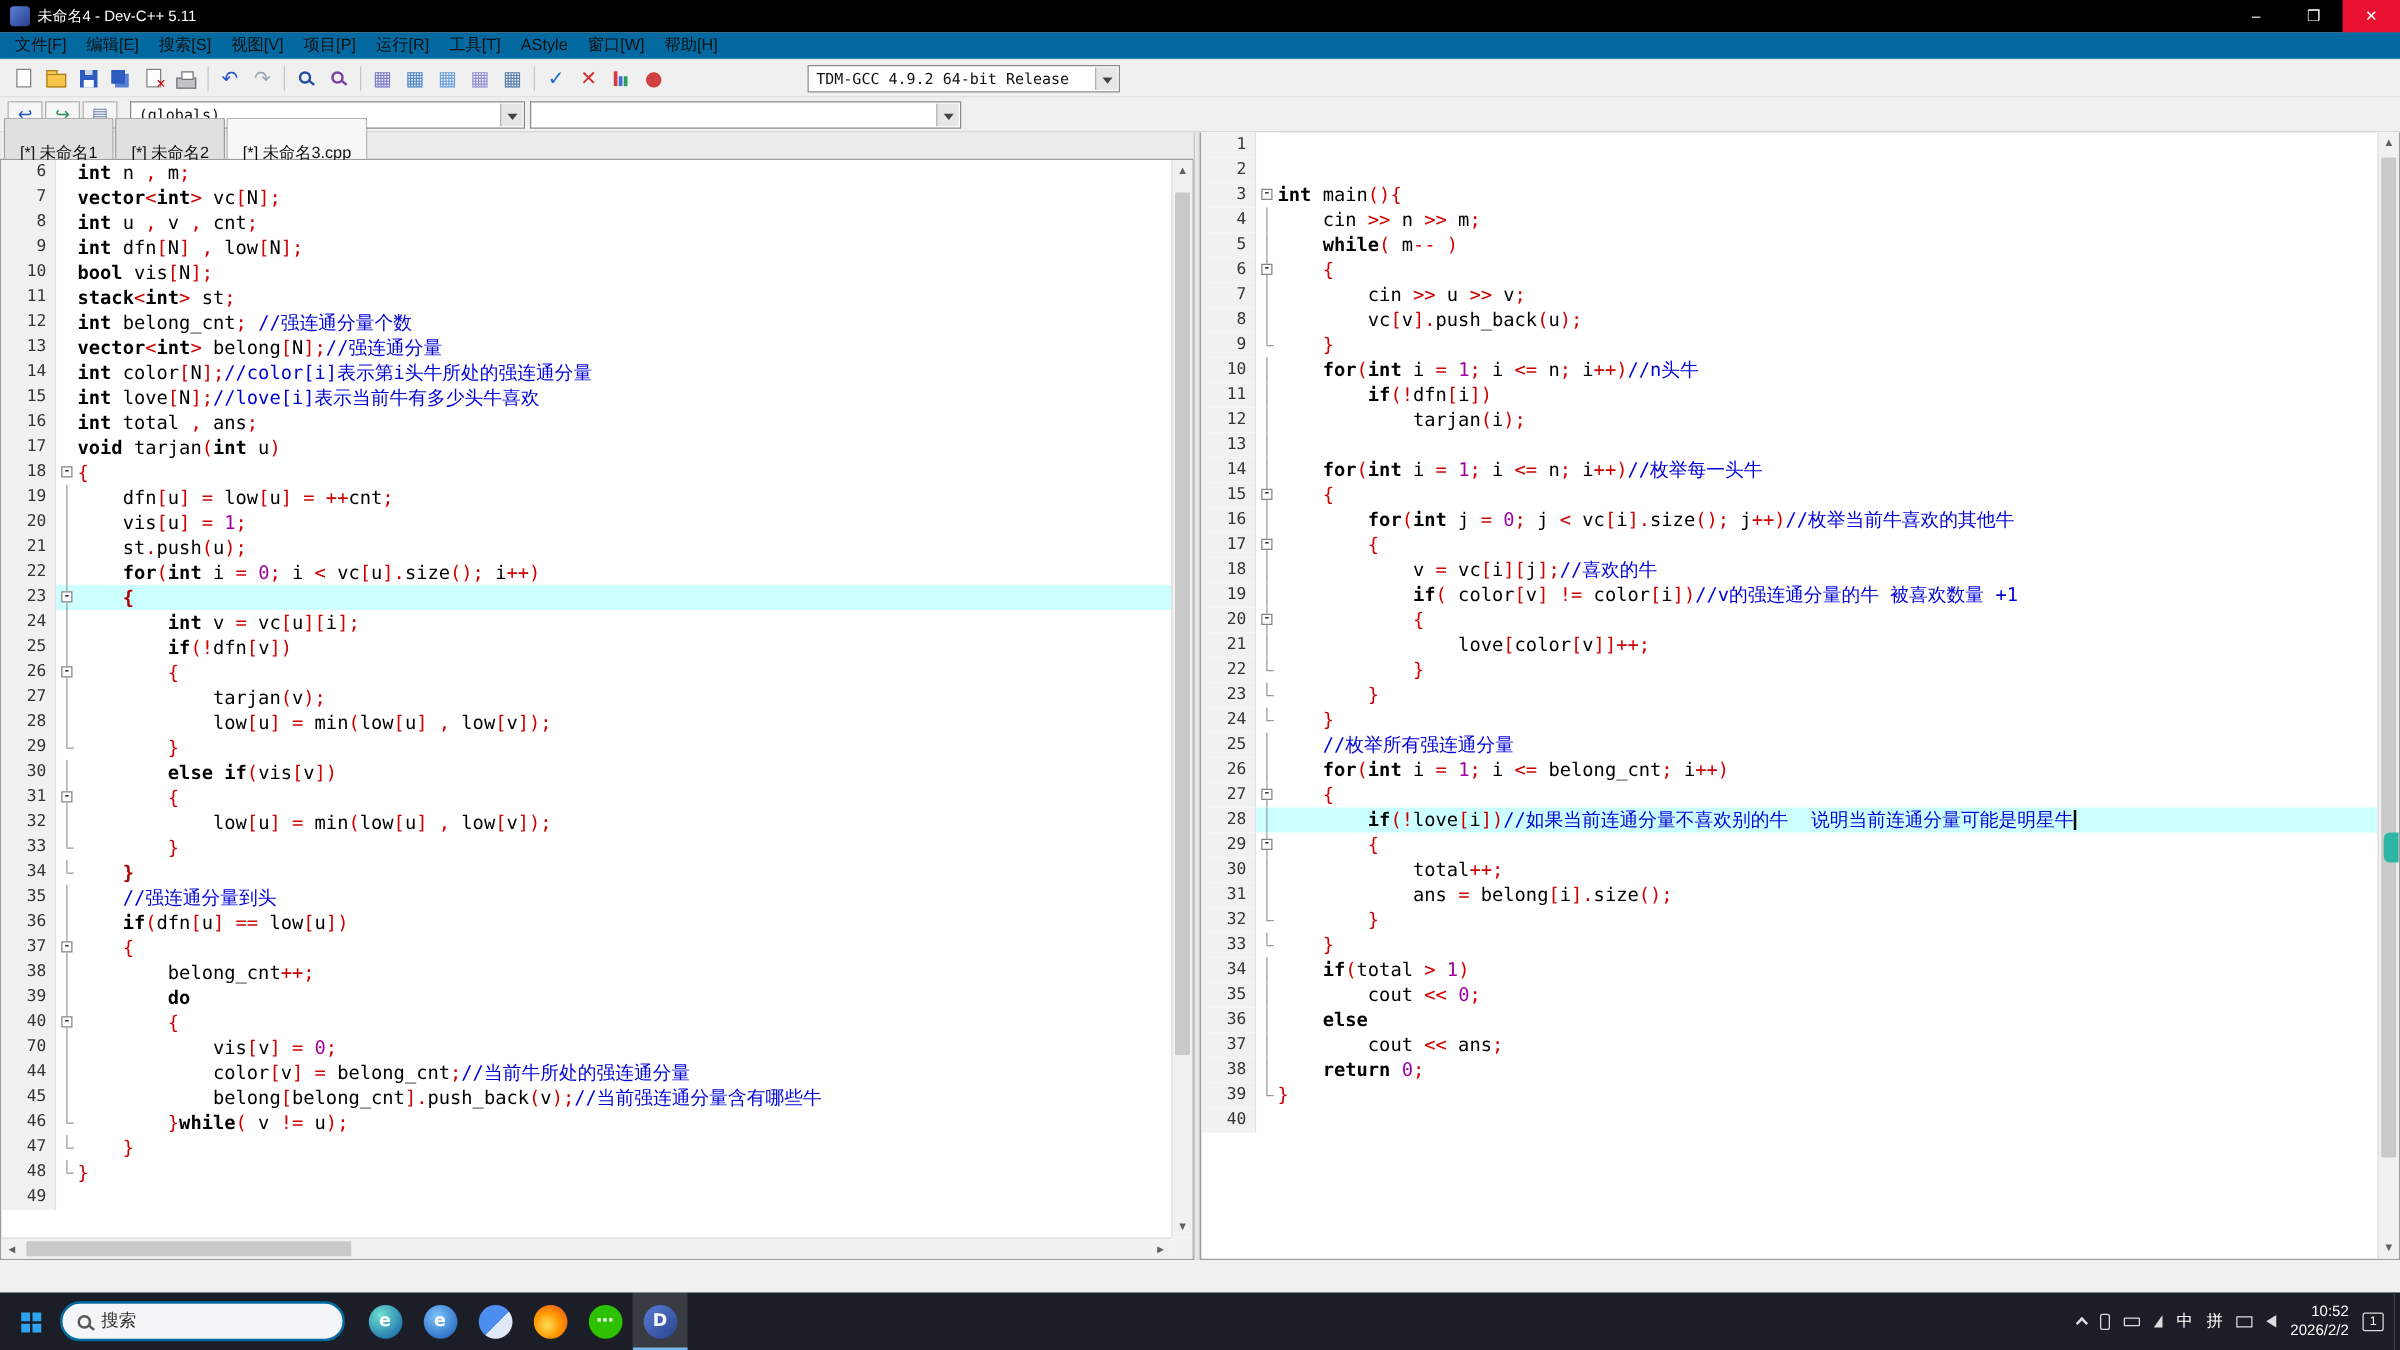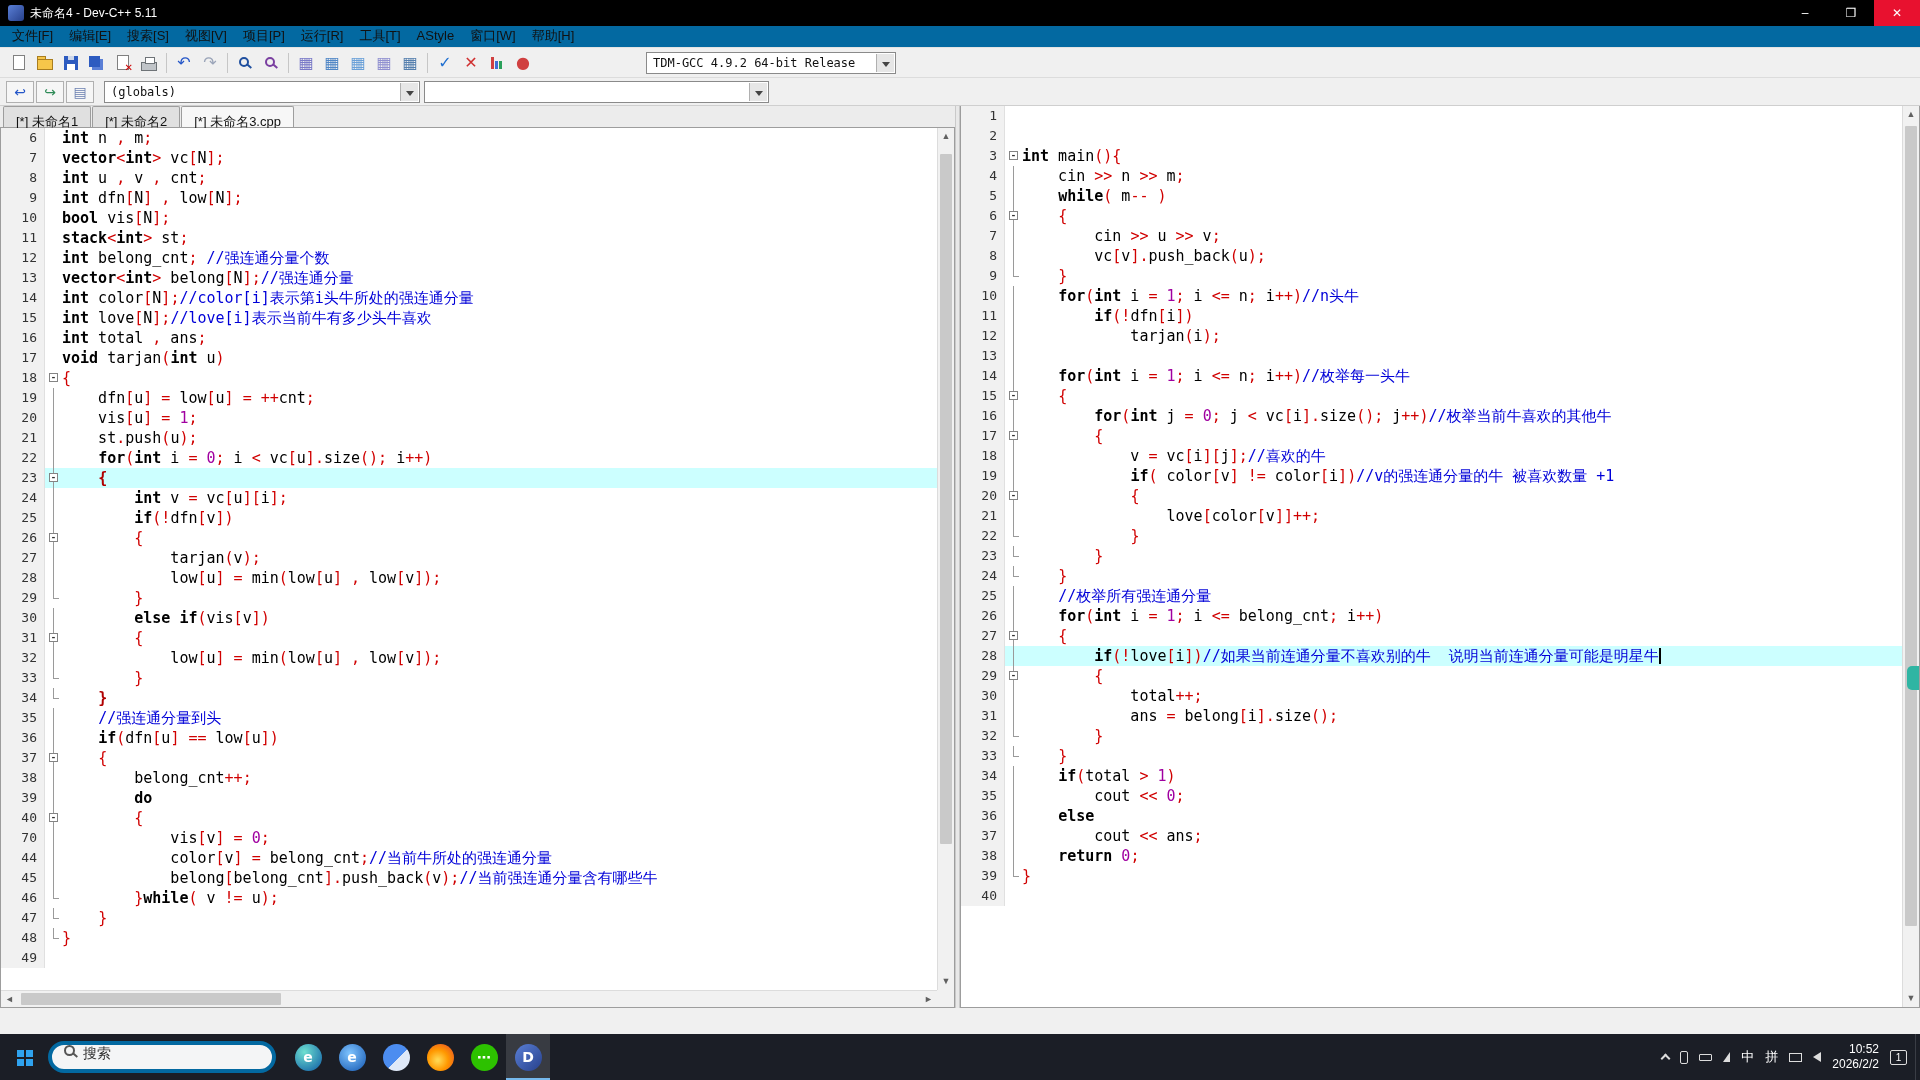--- a/index.html
+++ b/index.html
@@ -54,21 +54,21 @@
   .combo.globals{width:316px;margin-left:8px}
   .combo.members{width:345px;margin-left:4px}
 
   
   .main{position:absolute;top:106px;left:0;right:0;bottom:72px;display:flex}
   .pane{display:flex;flex-direction:column;height:100%}
   .pane.left{width:955px;flex:none}
   .pane.right{flex:1}
   .divider{width:5px;background:#e8e8e8;border-left:1px solid #c9c9c9;border-right:1px solid #c9c9c9}
   .tabbar{height:22px;background:#ececec;display:flex;align-items:flex-end;padding-left:3px;border-bottom:1px solid #9d9d9d}
-  .tab{height:21px;line-height:21px;padding:4px 12px;background:#e0e0e0;border:1px solid #9d9d9d;border-bottom:none;margin-right:1px;border-radius:2px 2px 0 0;font-size:13px;color:#111}
+  .tab{height:21px;line-height:21px;padding:16px 12px;background:#e0e0e0;border:1px solid #9d9d9d;border-bottom:none;margin-right:1px;border-radius:2px 2px 0 0;font-size:13px;color:#111}
   .tab.active{background:#f7f7f7}
   .editor{position:relative;flex:1;background:#fff;border:1px solid #9d9d9d;border-top:none;overflow:hidden}
   .lines{position:absolute;top:0;left:0;right:17px;bottom:0;overflow:hidden}
   .pane.left .lines{bottom:17px}
   .code-line{display:flex;height:20px;font:15px/20px "DejaVu Sans Mono",monospace}
   .gut{flex:0 0 44px;background:#f1f1f1;color:#333;text-align:right;padding-right:7px;font-size:13px;border-right:1px solid #e0e0e0}
   .fold{flex:0 0 17px;position:relative;background:#fff}
   .fold.mid::before{content:'';position:absolute;left:8px;top:0;bottom:0;width:1px;background:#9a9a9a}
   .fold.end::before{content:'';position:absolute;left:8px;top:0;height:10px;width:1px;background:#9a9a9a}
   .fold.end::after{content:'';position:absolute;left:8px;top:10px;width:6px;height:1px;background:#9a9a9a}
@@ -98,21 +98,21 @@
   
   .statusbar{position:absolute;left:0;right:0;bottom:46px;height:26px;background:#f0f0f0;border-top:1px solid #d5d5d5;display:flex;font-size:13px;color:#222}
   .seg{line-height:25px;padding-left:10px;border-right:1px solid #cfcfcf}
   .s1{width:80px}.s2{width:82px}.s3{width:140px}.s4{width:118px}.s5{width:104px}.s6{width:62px}
   .s7{flex:1;border-right:none}
 
   
   .taskbar{position:absolute;left:0;right:0;bottom:0;height:46px;background:#1b1e26;display:flex;align-items:center}
   .start{width:48px;height:46px;display:flex;align-items:center;justify-content:center}
   .winlogo{width:7px;height:7px;background:#2fa3ef;box-shadow:9px 0 #2fa3ef,0 9px #2fa3ef,9px 9px #2fa3ef;display:inline-block;margin:-8px 8px 0 0}
-  .searchbox{width:228px;height:32px;background:#f4f5f6;border:4px solid #0369a1;border-radius:17px;display:flex;align-items:flex-start;gap:8px;padding-left:12px;color:#333;font-size:14px;margin-right:10px}
+  .searchbox{width:228px;height:32px;background:#f4f5f6;border:2px solid #0369a1;border-radius:17px;display:flex;align-items:center;gap:8px;padding-left:12px;color:#333;font-size:14px;margin-right:10px}
   .mag-dark{box-sizing:border-box;width:11px;height:11px;border:2px solid #555;border-radius:50%;position:relative;display:inline-block}
   .mag-dark::after{content:'';position:absolute;width:6px;height:2px;background:#555;transform:rotate(40deg);right:-5px;bottom:-2px}
   .task-apps{display:flex;height:100%}
   .task-btn{width:44px;height:46px;display:flex;align-items:center;justify-content:center}
   .task-btn.active{background:rgba(255,255,255,.13);box-shadow:inset 0 -2px 0 #76b9ed}
   .appc{width:27px;height:27px;border-radius:50%;display:flex;align-items:center;justify-content:center;color:#fff;font:bold 14px/1 "DejaVu Sans",sans-serif;font-style:normal}
   .tb-flex{flex:1}
   .tray{display:flex;align-items:center;gap:11px;padding-right:8px;color:#fff}
   .chev{width:7px;height:7px;border-left:2px solid #ddd;border-top:2px solid #ddd;transform:rotate(45deg);display:inline-block;margin-top:3px}
   .tico{display:inline-block;font-style:normal}

